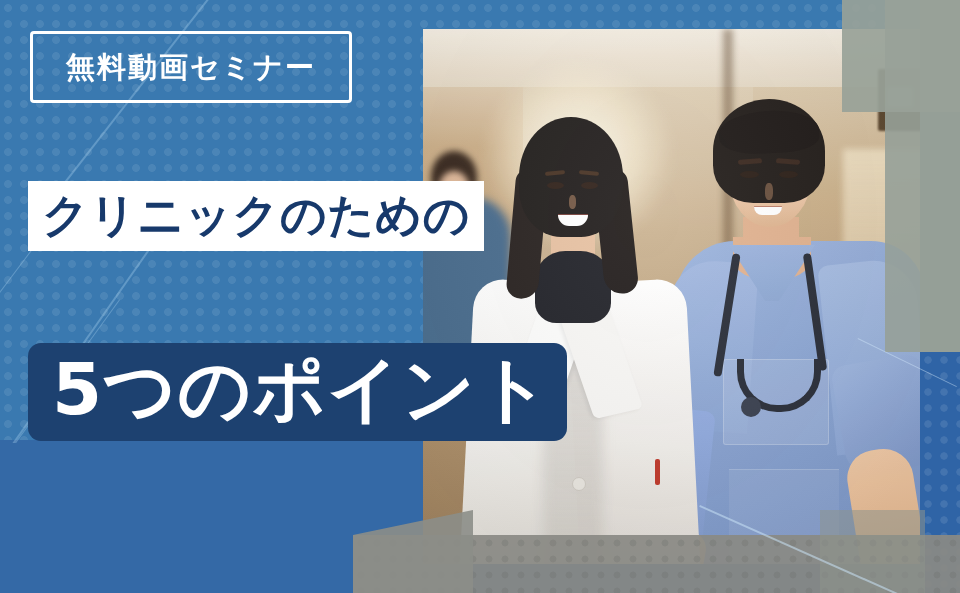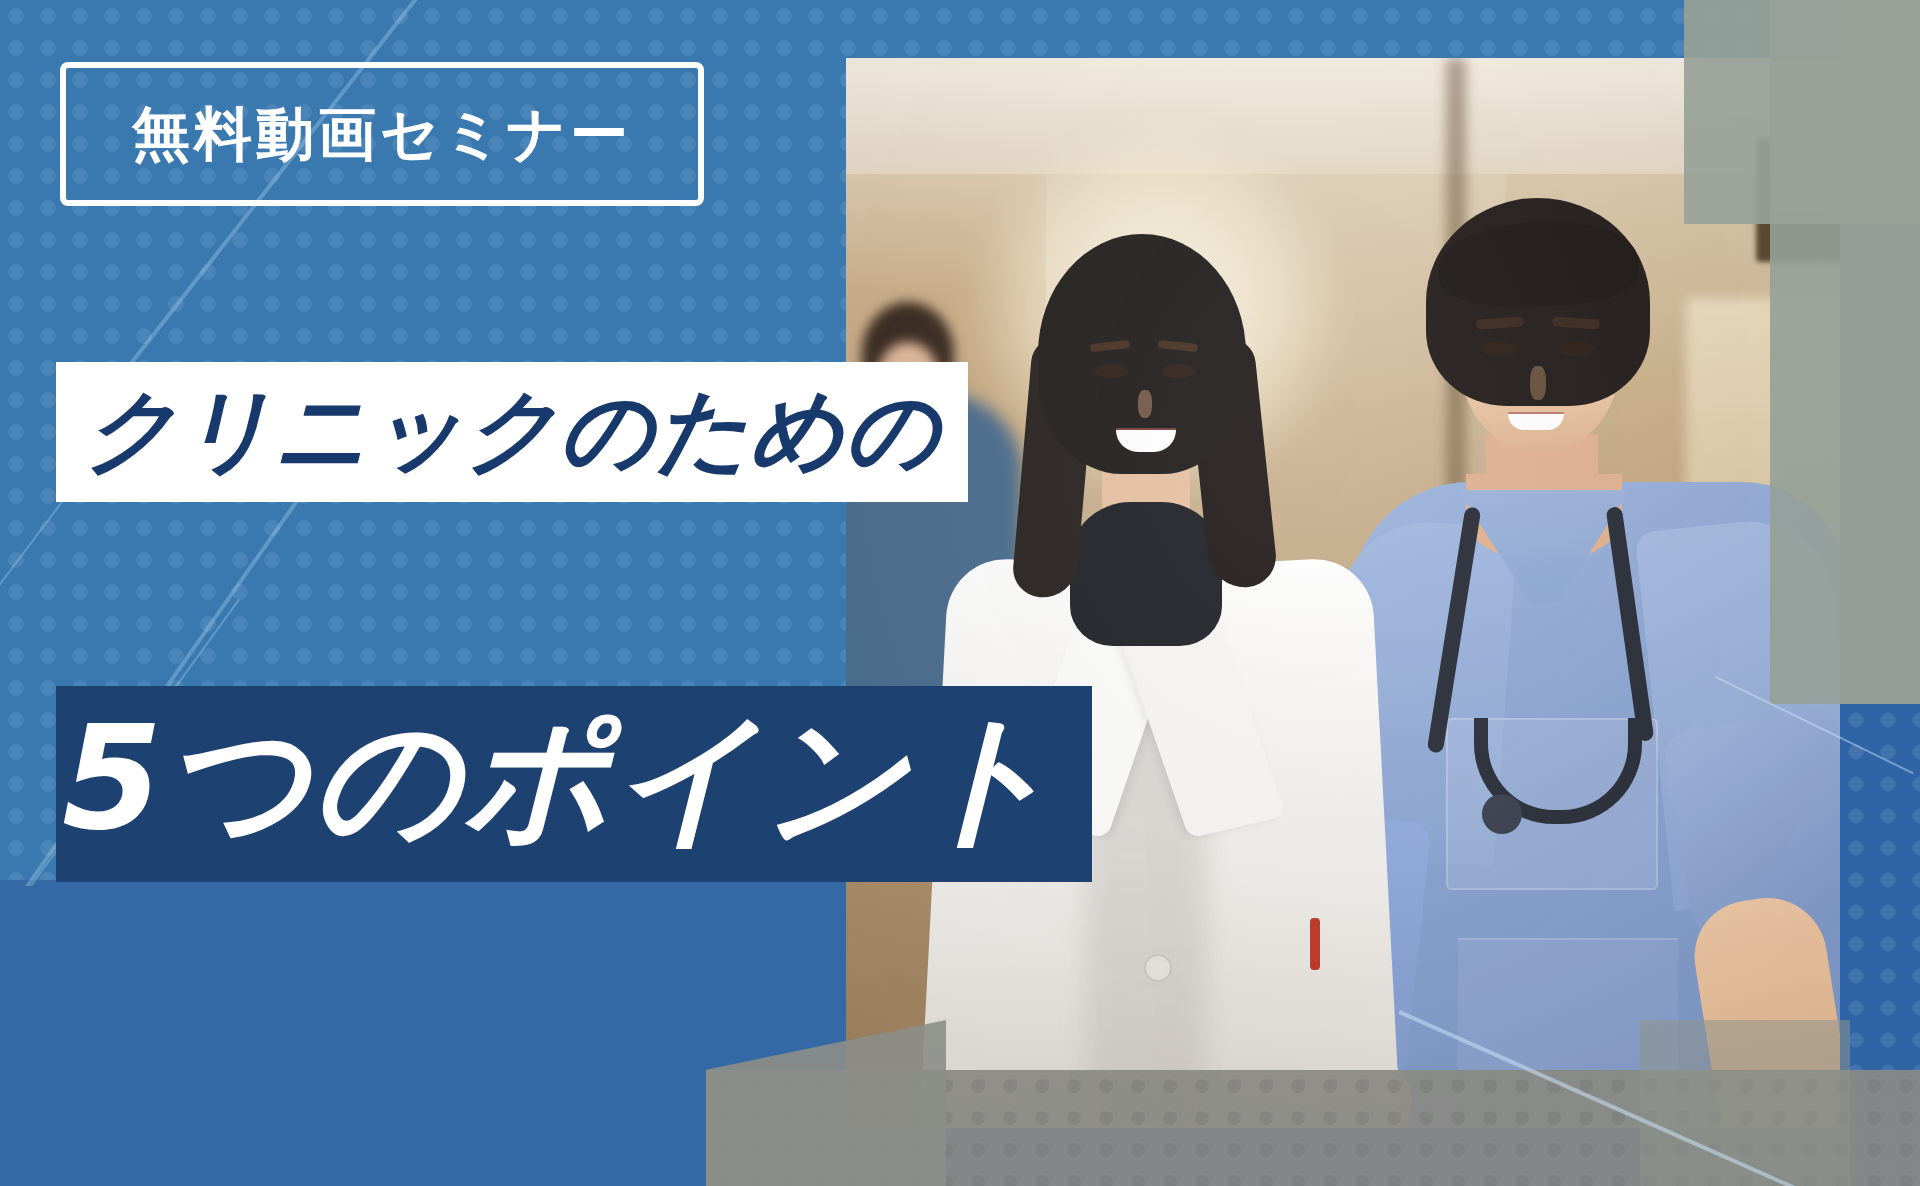--- a/index.html
+++ b/index.html
@@ -384,21 +384,20 @@
 
   
   .headline { position: absolute; left: 28px; top: 181px; }
 
   .hl-line {
     display: inline-block;
     white-space: nowrap;
     box-sizing: border-box;
     font-weight: 700;
     line-height: 1;
-    font-style: italic;
   }
   .hl-line1 {
     background: #ffffff;
     color: #17396b;
     font-size: 46px;
     padding: 11px 14px 13px 14px;
     letter-spacing: 0.5px;
   }
   .hl-row2 { position: absolute; left: 28px; top: 256px; }
   .hl-line2 {
@@ -406,22 +405,23 @@
     color: #17396b;
     font-size: 50px;
     padding: 11px 14px 13px 14px;
     letter-spacing: 0px;
   }
   .hl-row3 { position: absolute; left: 28px; top: 343px; }
   .hl-line3 {
     background: #1d4170;
     color: #ffffff;
     font-size: 72px;
-    padding: 10px 16px 16px 3px;
+    padding: 10px 16px 16px 24px;
     letter-spacing: 1px;
+    border-radius: 13px;
   }
 </style>
 </head>
 <body>
 
 <div class="banner">
 
   <div class="bg-blue"></div>
   <div class="bg-dots"></div>
   <div class="bg-lower"></div>

